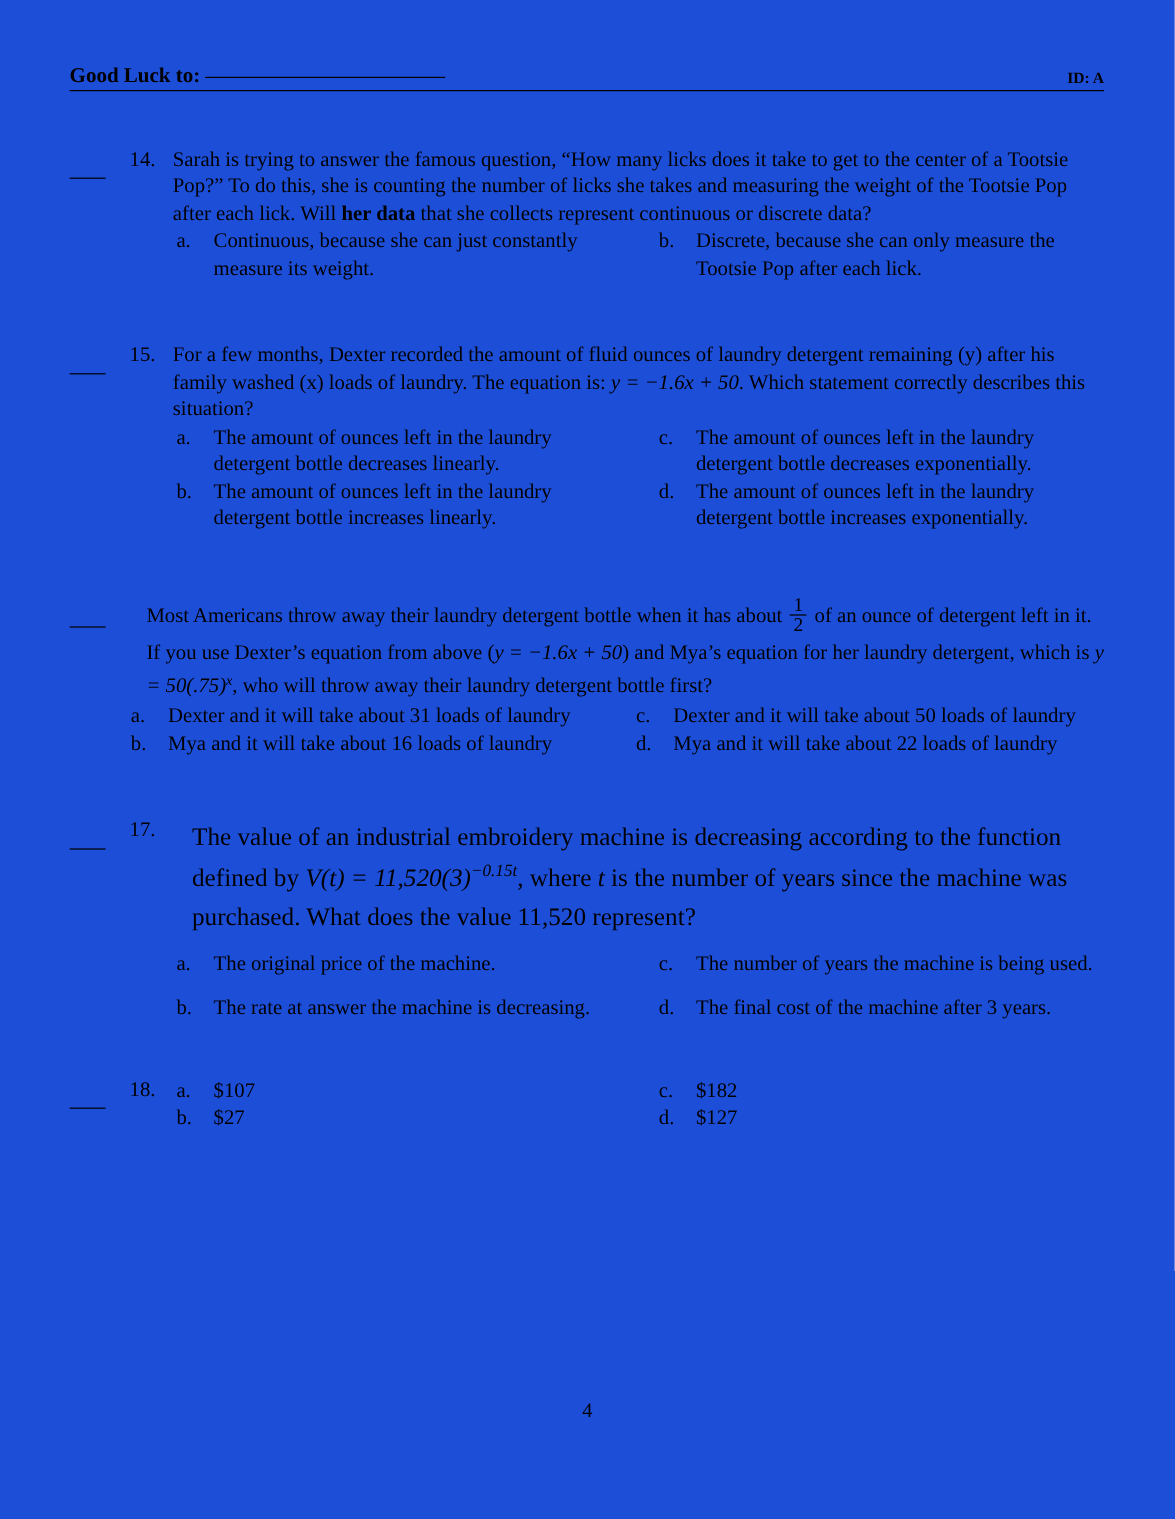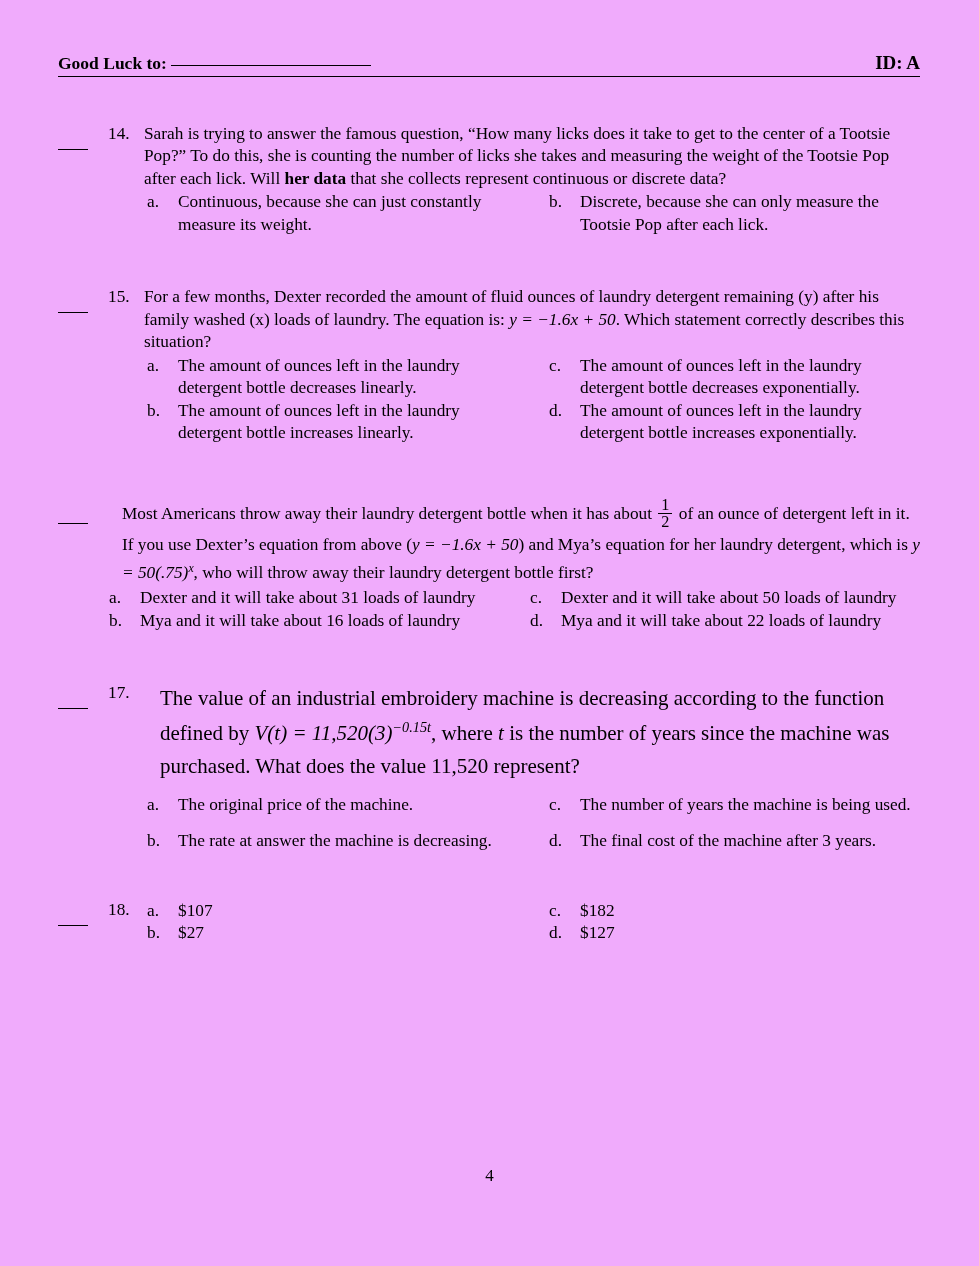--- a/index.html
+++ b/index.html
@@ -9,21 +9,21 @@
   }
   body {
     font-family: "Liberation Serif", serif;
     color: #000000;
   }
   .page {
     position: relative;
     width: 979px;
     height: 1266px;
     margin: 0 auto;
-    background: #f0abfc;
+    background: #1d4ed8;
     box-sizing: border-box;
     overflow: hidden;
   }
   .content {
     position: absolute;
     left: 58px;
     top: 52px;
     width: 862px;
   }
 
@@ -45,21 +45,21 @@
   .blank-line {
     display: inline-block;
     border-bottom: 1.4px solid #000;
     width: 200px;
     height: 1px;
     position: relative;
     top: -3px;
   }
   .header-right {
     font-weight: bold;
-    font-size: 19px;
+    font-size: 13px;
   }
 
   
   .question {
     display: flex;
     font-size: 17.3px;
     line-height: 1.30;
   }
   .q-blank {
     flex: 0 0 48px;

